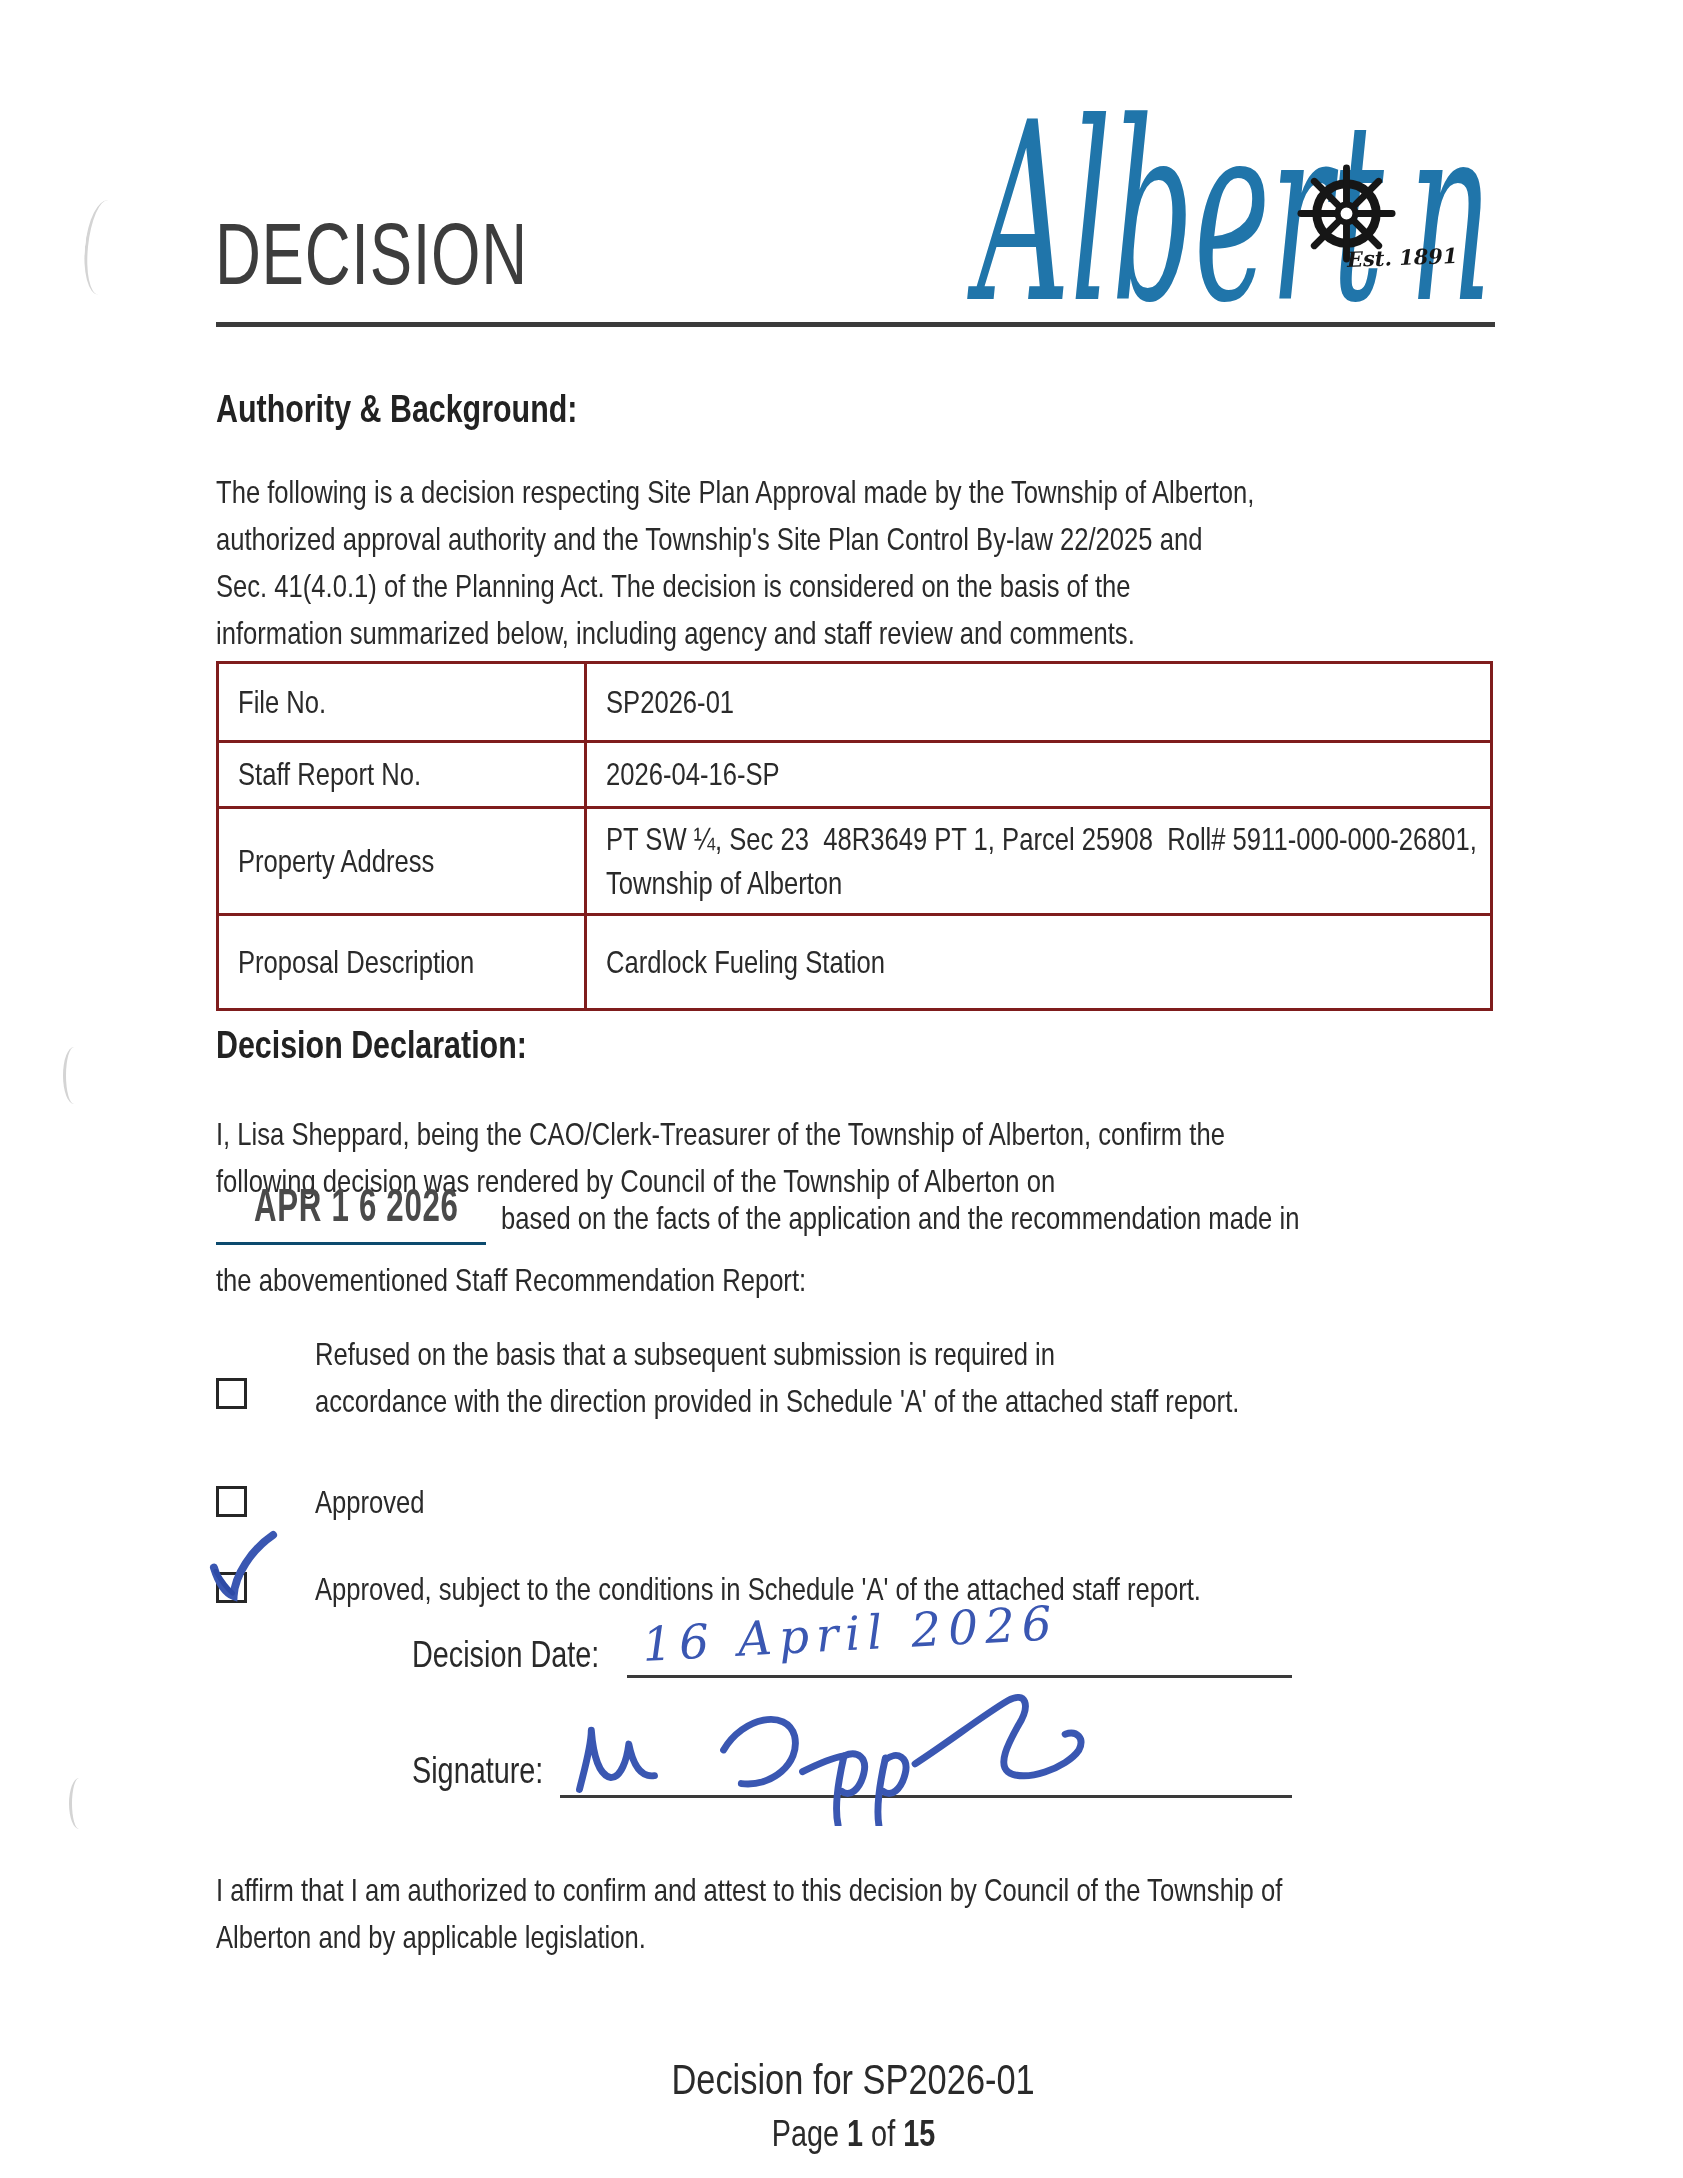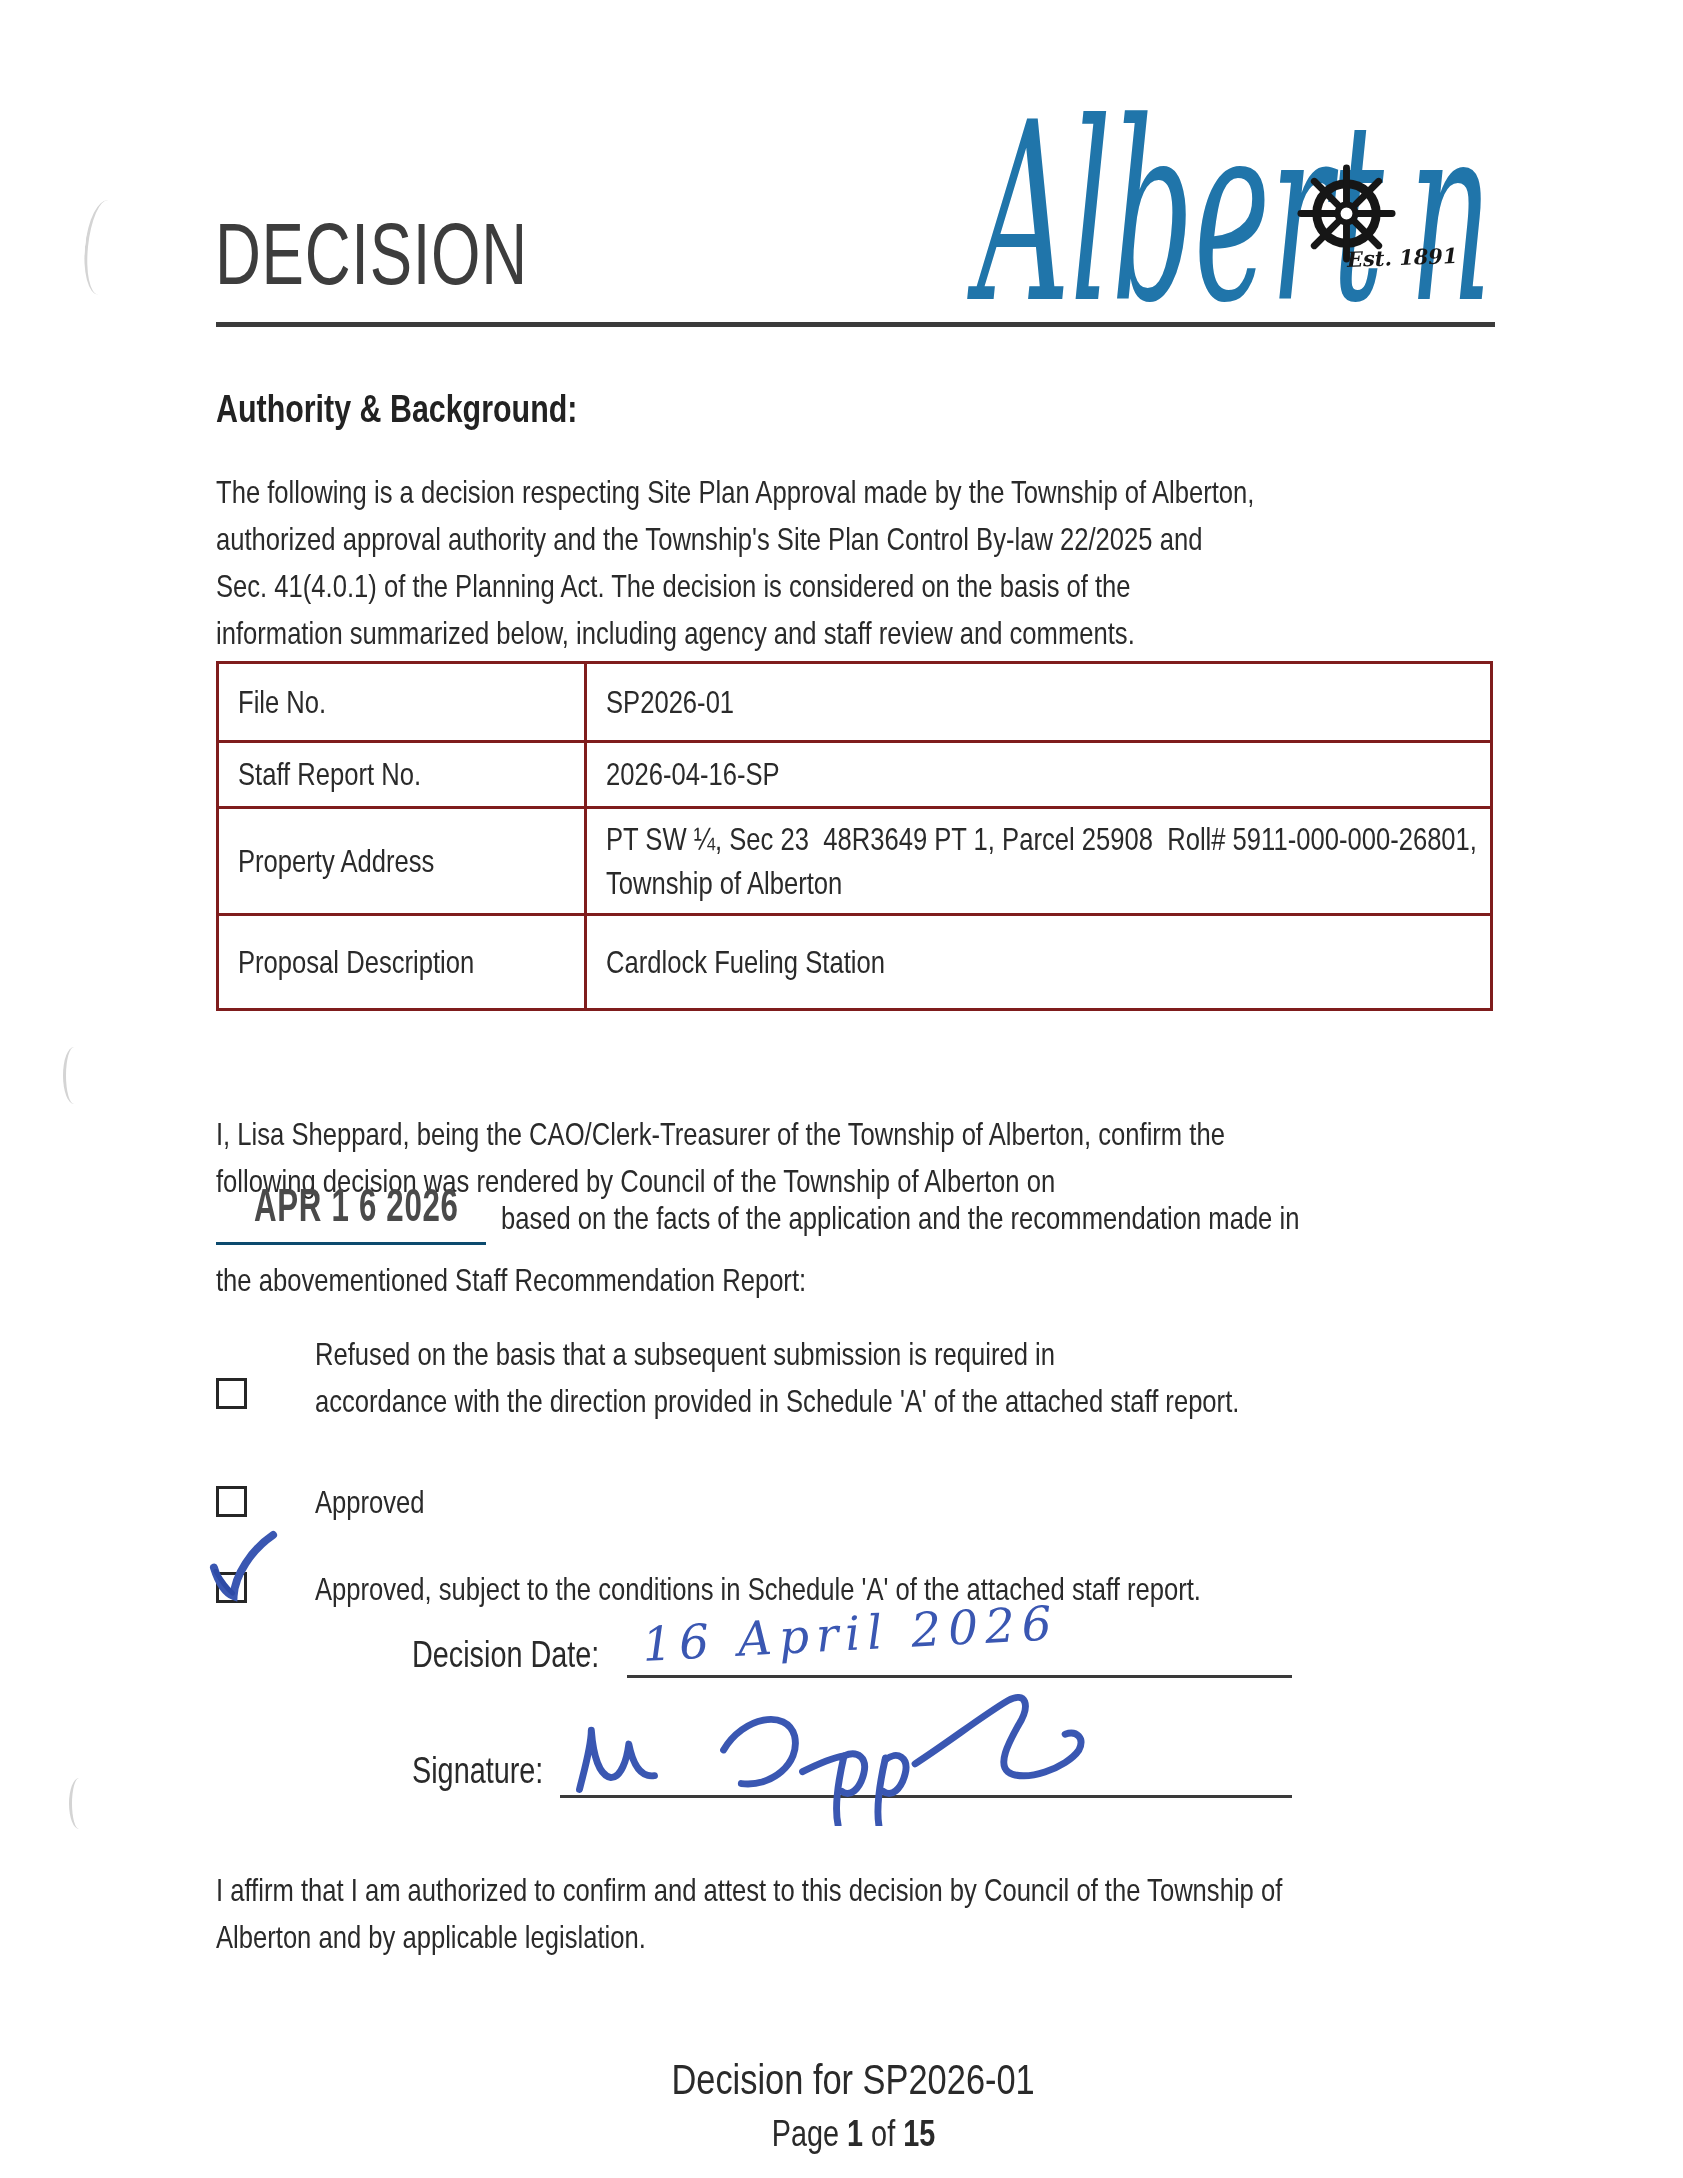--- a/index.html
+++ b/index.html
@@ -123,20 +123,23 @@
             <span class="cx-block">PT SW ¼, Sec 23  48R3649 PT 1, Parcel 25908  Roll# 5911-000-000-26801, Township of Alberton</span>
           </td>
     </tr>
     <tr style="height:95px;">
       <td class="col-label"><span class="cxi">Proposal Description</span></td>
       <td><span class="cxi">Cardlock Fueling Station</span></td>
     </tr>
   </tbody>
     </table>
 
+  <div class="line-abs bold-head" style="top:1024px;">
+    <span class="cx">Decision Declaration:</span>
+  </div>
   <div class="line-abs body-text" style="top:1111px;">
     <span class="cx">I, Lisa Sheppard, being the CAO/Clerk-Treasurer of the Township of Alberton, confirm the</span>
     <span class="cx">following decision was rendered by Council of the Township of Alberton on</span>
   </div>
 
   <div class="stamp-row">
     <div class="stamp-box">
       <span class="stamp-text">APR 1 6 2026</span>
     </div>
     <span class="stamp-after body-text">

